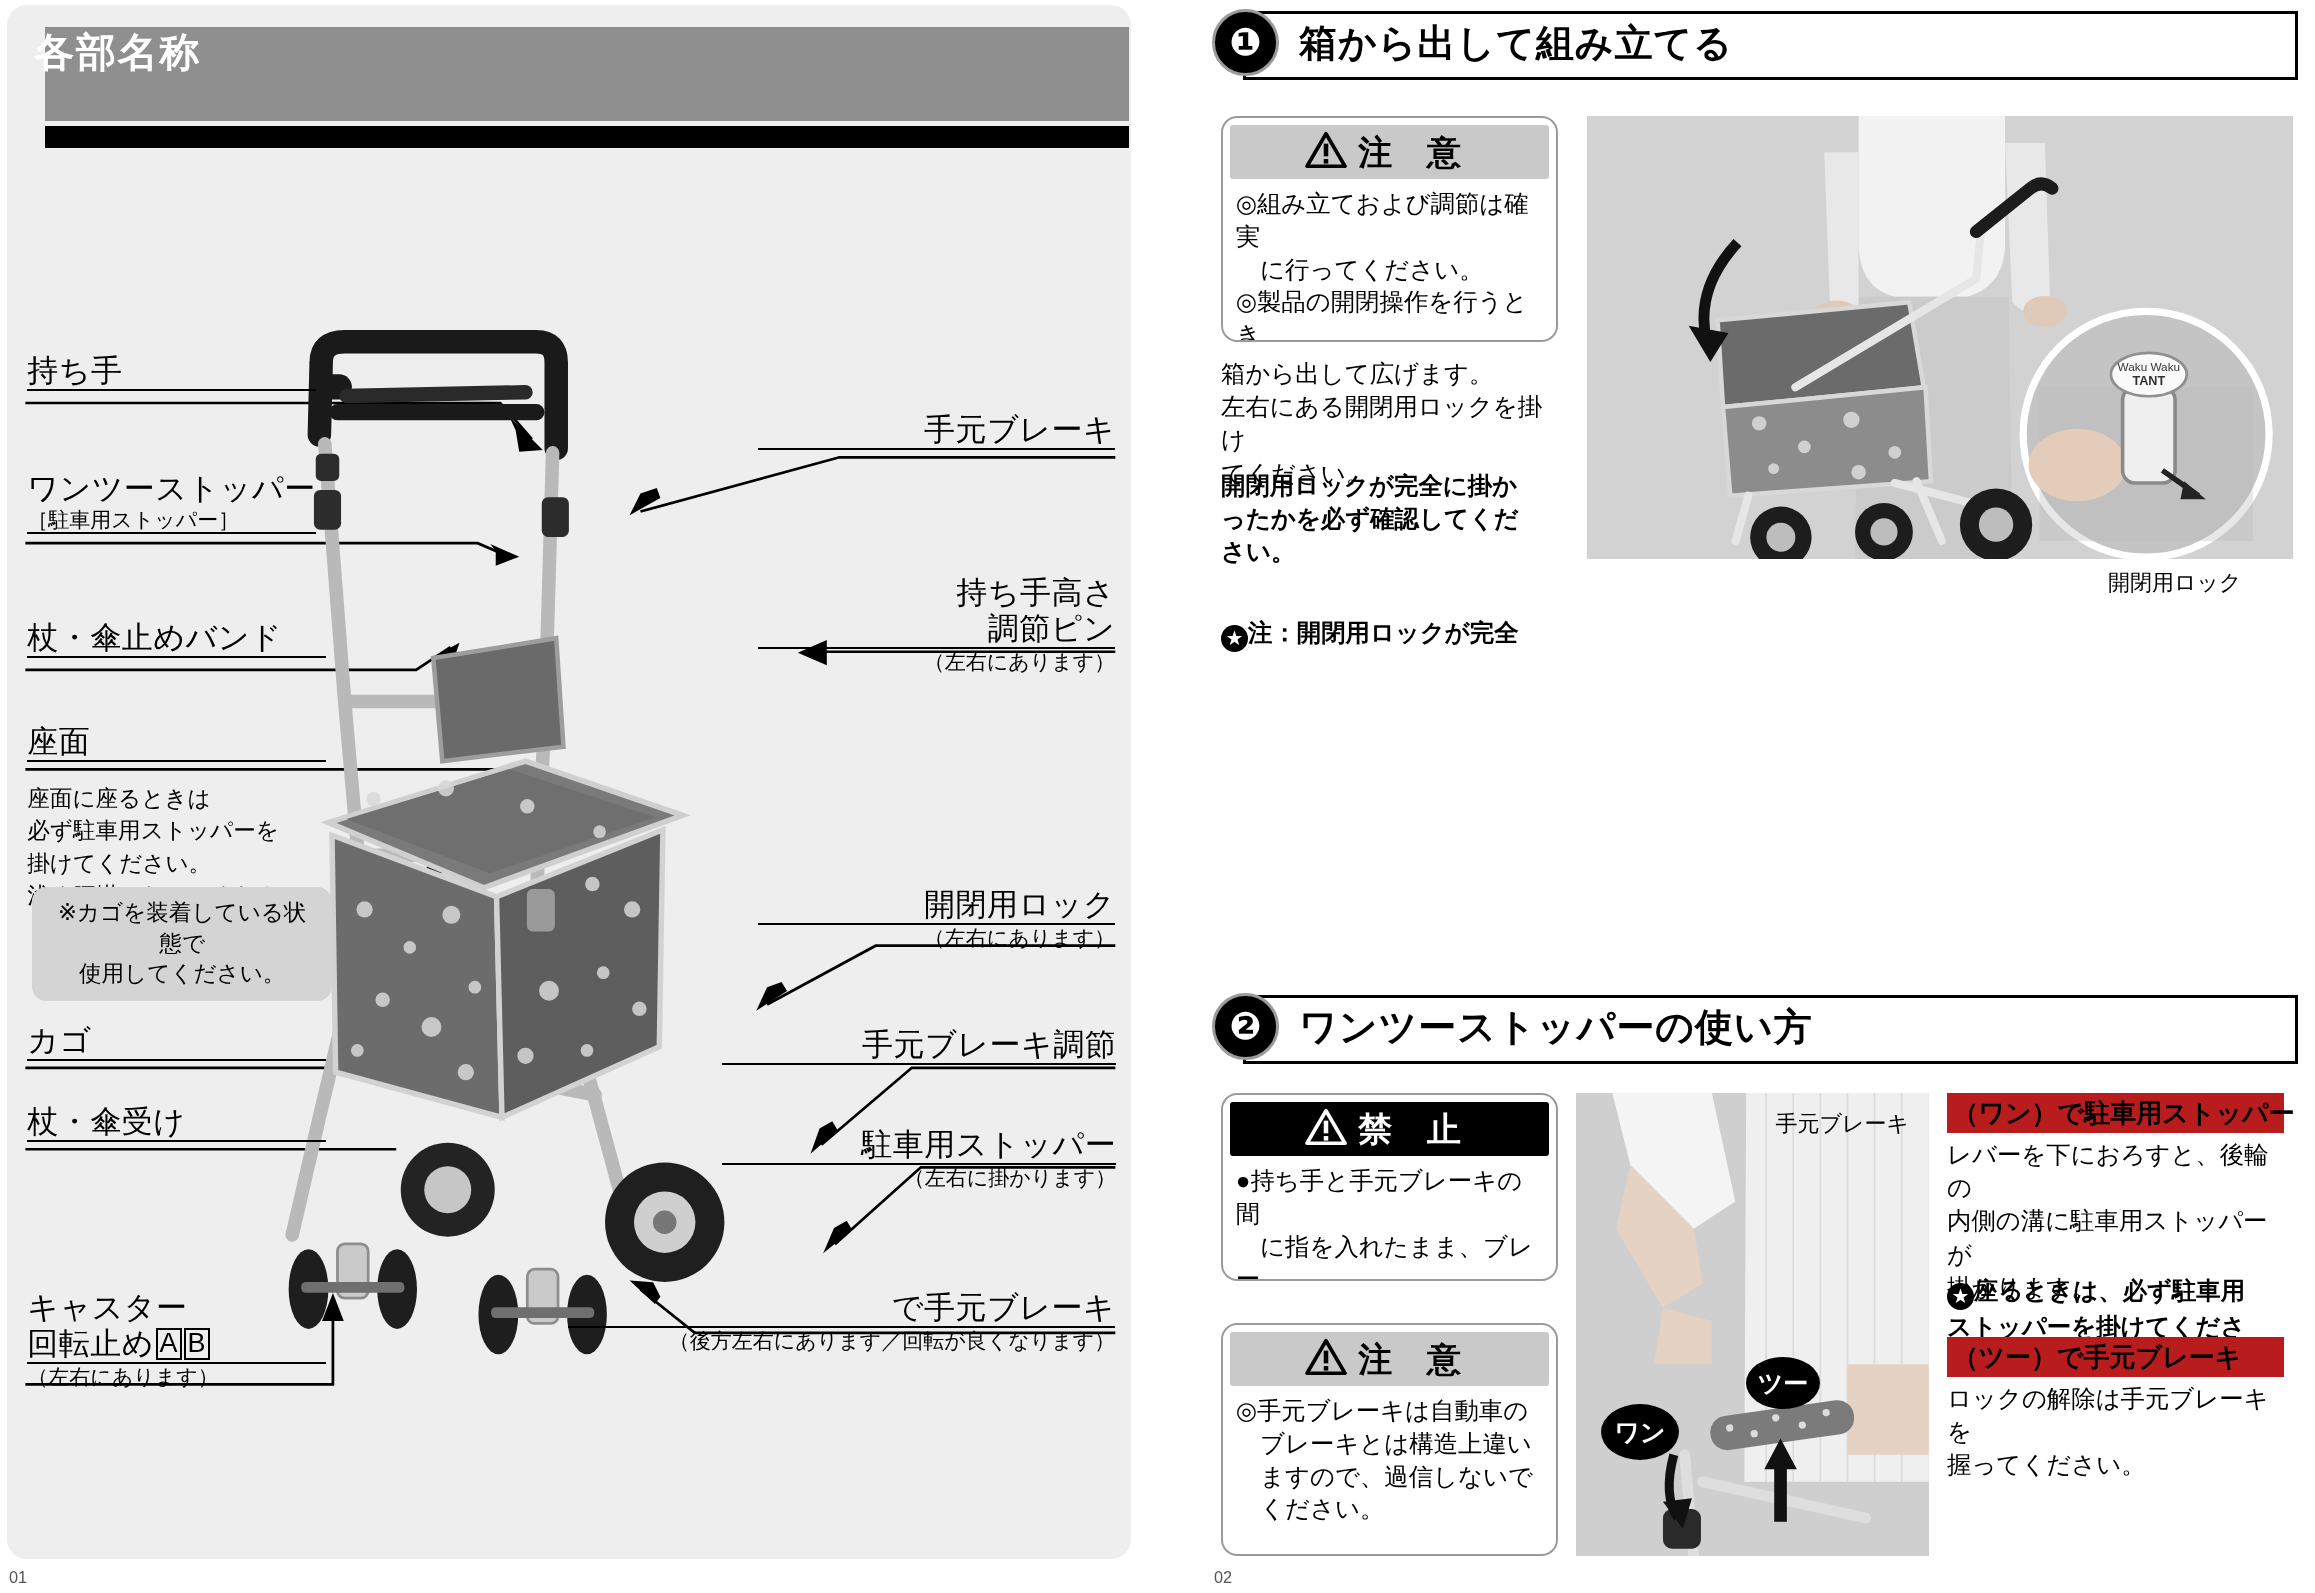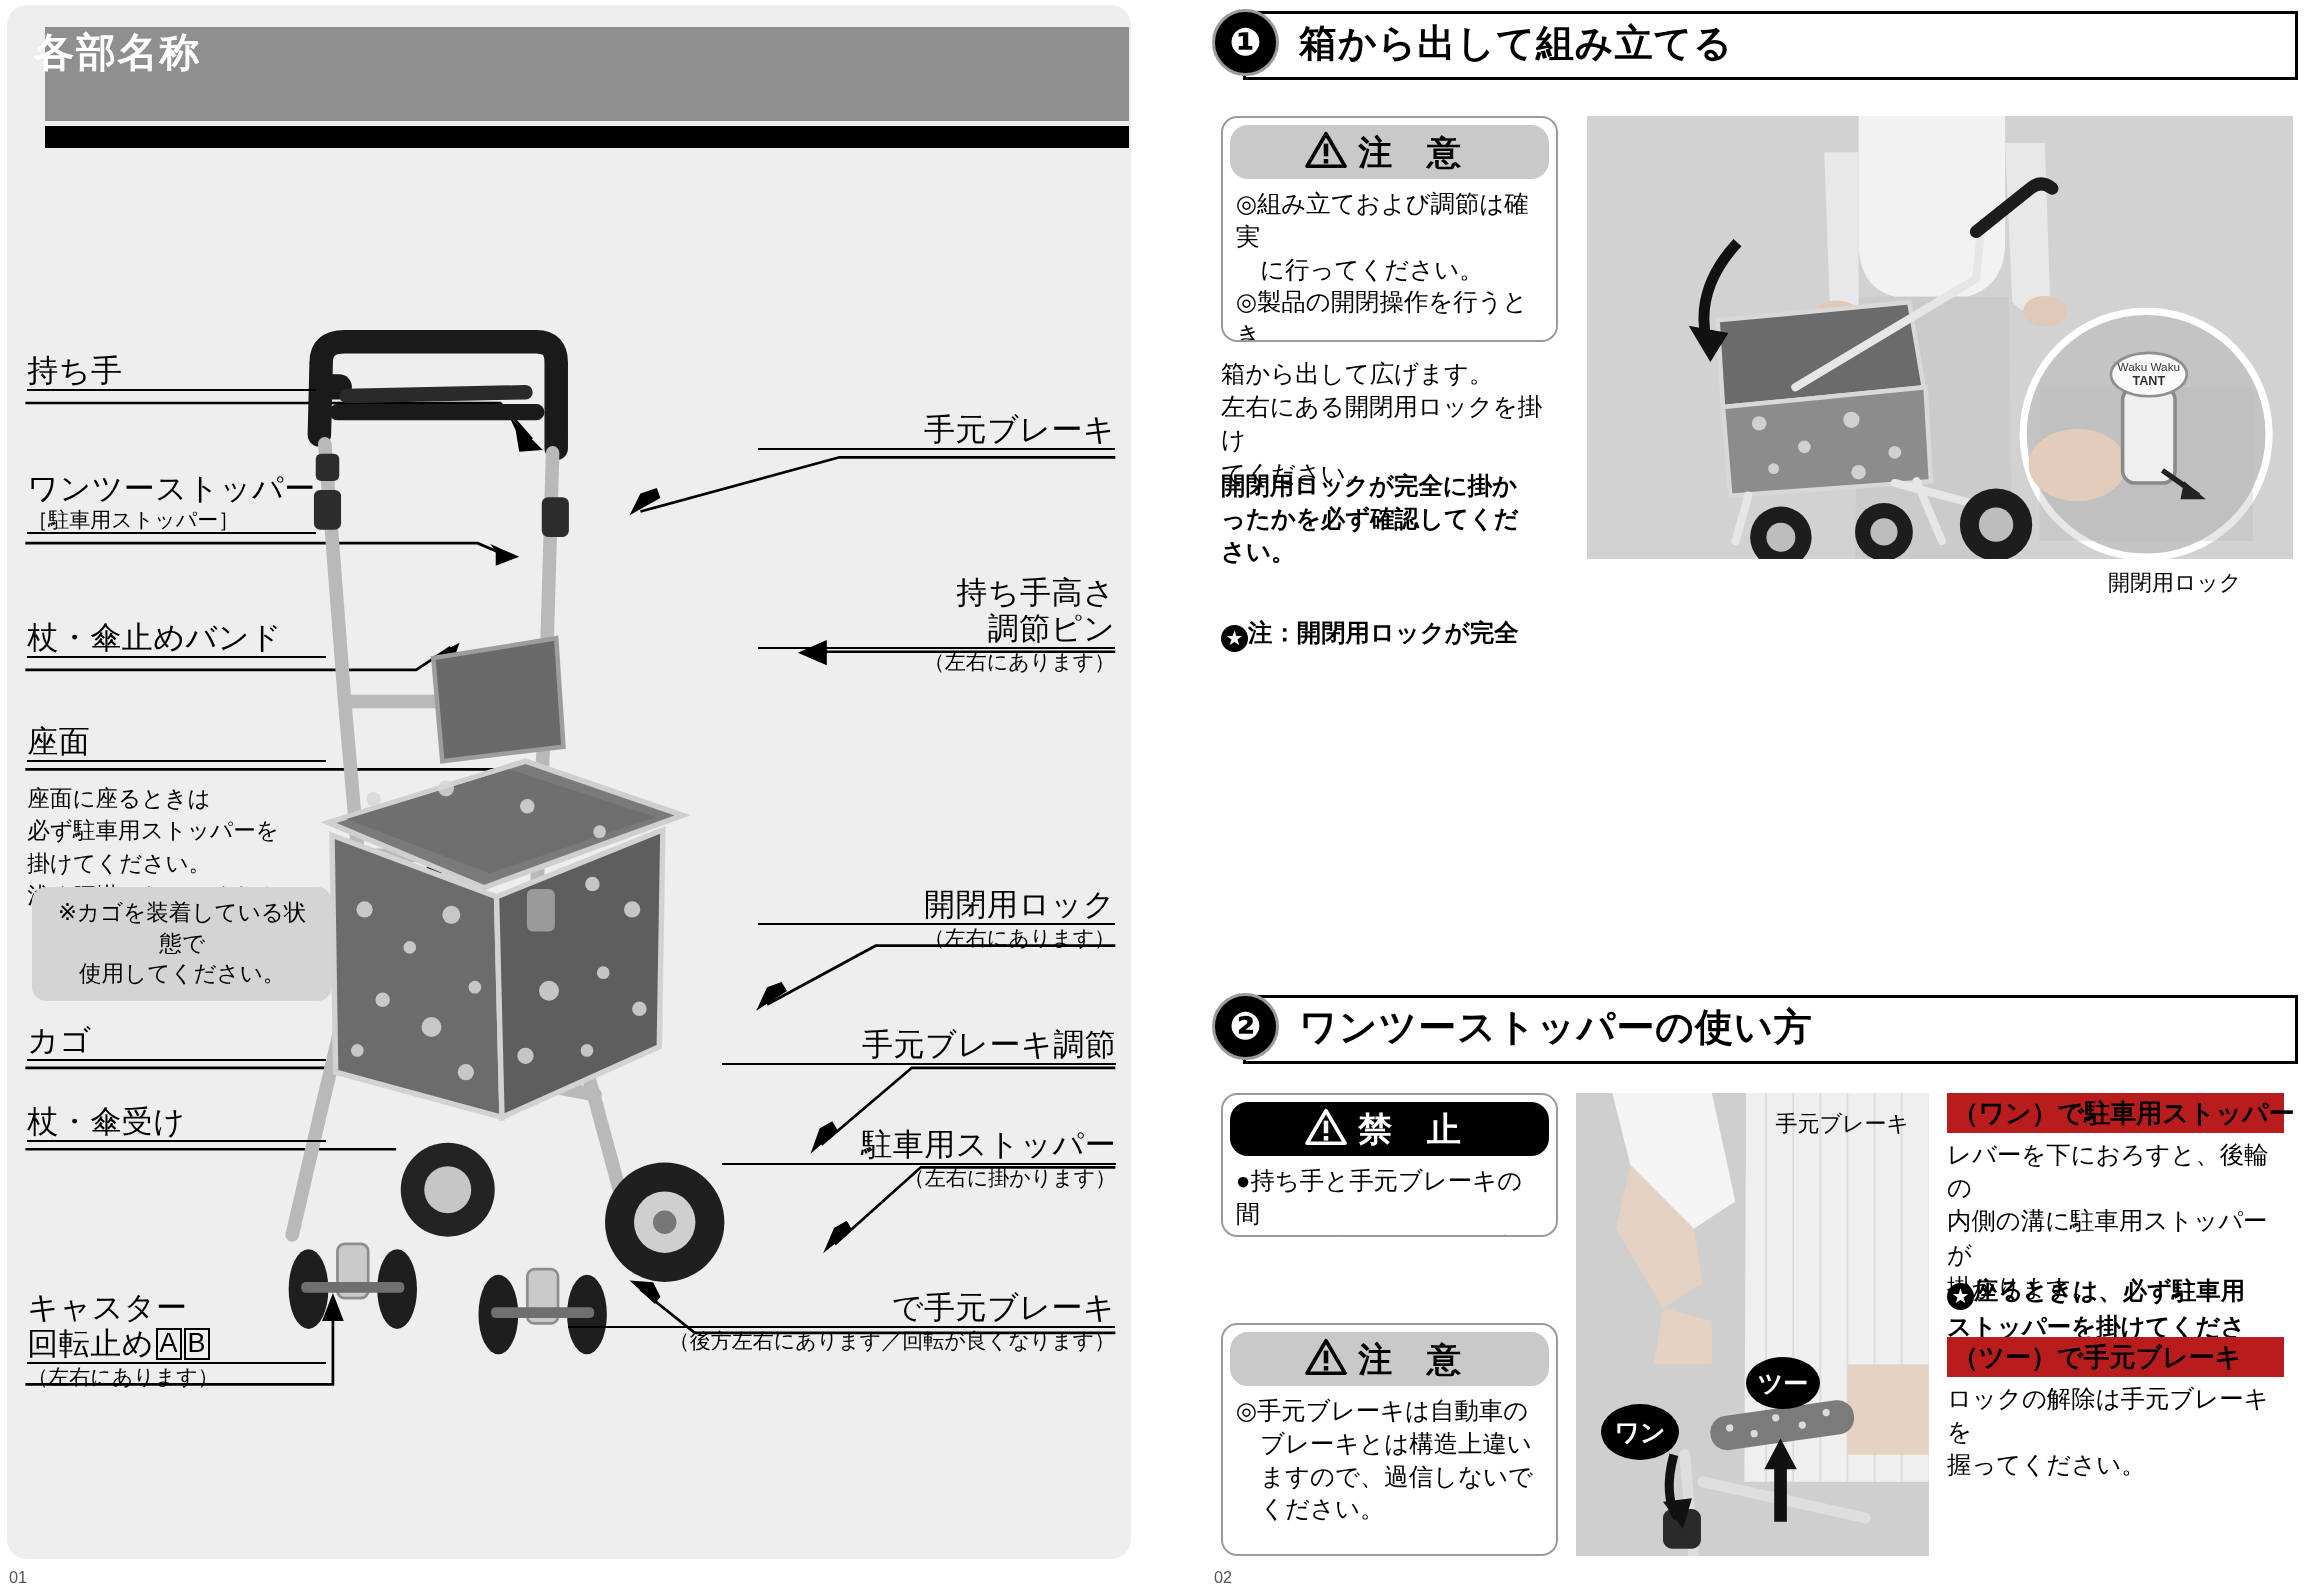--- a/index.html
+++ b/index.html
@@ -37,21 +37,21 @@
   .sec-head{position:absolute;height:67px;}
   .sec-head .box{position:absolute;left:31px;top:0;height:63px;border:3.6px solid #000;background:#fff;}
   .sec-head .circ{position:absolute;left:0;top:-1.8px;width:67px;height:67px;border-radius:50%;
                   background:#000;border:3.6px solid #9b9b9b;box-sizing:border-box;
                   color:#fff;font-size:38px;font-weight:bold;text-align:center;line-height:60px;}
   .sec-head .txt{position:absolute;left:87px;top:7.2px;font-size:38px;font-weight:bold;
                  letter-spacing:0.9px;white-space:nowrap;text-align:right;}
 
   .alertbox{position:absolute;border:2.7px solid #9a9a9a;border-radius:16.3px;background:#fff;
             box-sizing:border-box;overflow:hidden;}
-  .alertbox .bar{margin:7.2px 7.2px 0 7.2px;height:54px;border-radius:18px;text-align:center;}
+  .alertbox .bar{margin:7.2px 7.2px 0 7.2px;height:54px;border-radius:3px;text-align:center;}
   .alertbox .bar.grey{background:#c9c9c9;color:#000;}
   .alertbox .bar.black{background:#000;color:#fff;}
   .alertbox .bar .label{font-size:34px;font-weight:bold;letter-spacing:12.7px;line-height:54px;
                         display:inline-block;vertical-align:top;}
   .alertbox .bar .tri{display:inline-block;vertical-align:top;margin:5.4px 11px 0 0;}
   .alertbox .body{padding:9px 11px 9px 12.7px;font-size:24.4px;line-height:1.34;white-space:pre-line;}
 
   .para{position:absolute;font-size:24.4px;line-height:1.36;white-space:pre-line;}
   .para.bold{font-weight:bold;}
   .star{display:inline-block;width:27px;height:27px;background:#000;border-radius:50%;
@@ -370,21 +370,21 @@
     </svg>
   </div>
   <div class="photocap" style="left:905px;top:568px;">開閉用ロック</div>
 
   <div class="sec-head" style="left:9px;top:995px;width:1081px;">
     <div class="box" style="width:1049px;"></div>
     <div class="circ">❷</div>
     <div class="txt">ワンツーストッパーの使い方</div>
   </div>
 
-  <div class="alertbox" style="left:18px;top:1093px;width:337px;height:144px;">
+  <div class="alertbox" style="left:18px;top:1093px;width:337px;height:188px;">
     <div class="bar black">
       <span class="tri">
         <svg width="42" height="38" viewBox="0 0 46 42">
           <path d="M23,3 L44,39 L2,39 Z" fill="#000" stroke="#fff" stroke-width="4" stroke-linejoin="round"></path>
           <rect x="20.5" y="14" width="5" height="14" fill="#fff"></rect>
           <rect x="20.5" y="31" width="5" height="5" fill="#fff"></rect>
         </svg>
       </span><span class="label">禁 止</span>
     </div>
     <div class="body">●持ち手と手元ブレーキの間

